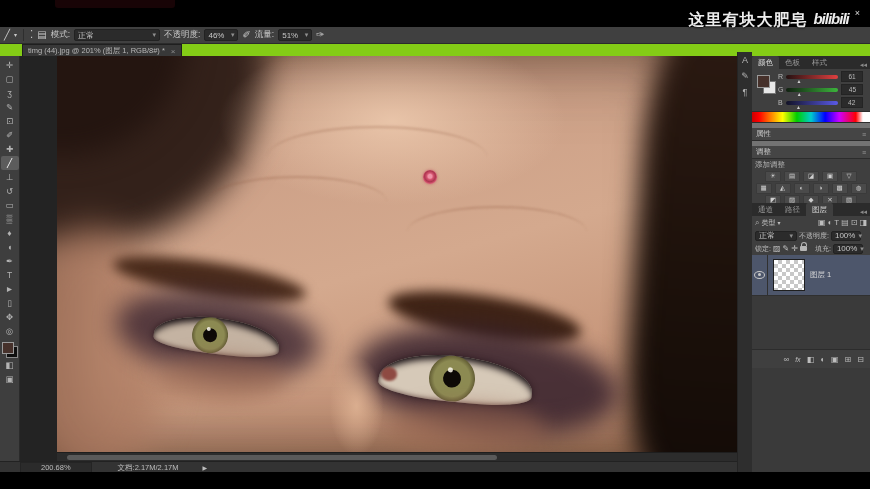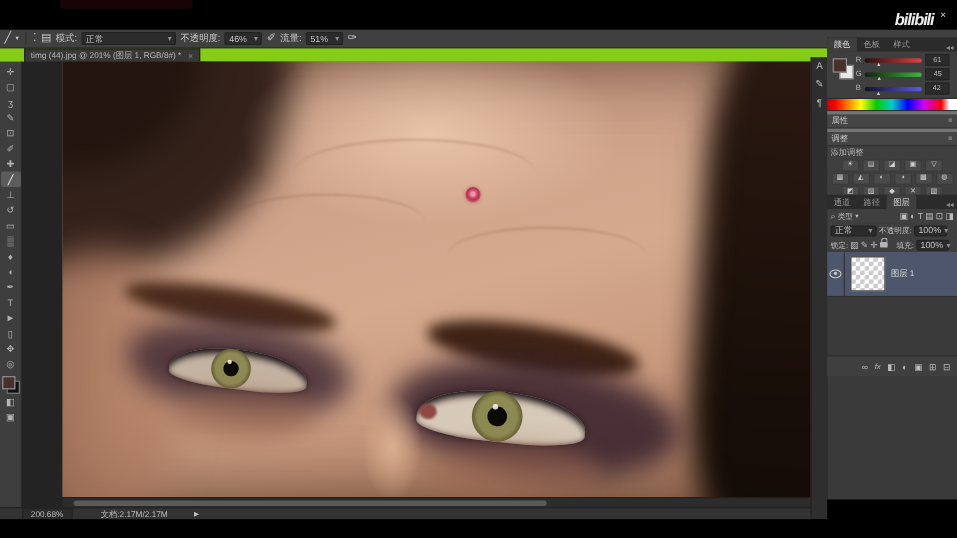--- a/index.html
+++ b/index.html
@@ -54,40 +54,40 @@
   .caruncle{position:absolute;border-radius:50%;background:#8e4a42;filter:blur(1px);}
   .under{position:absolute;border-radius:50%;filter:blur(10px);background:#9c6952;opacity:.55;}
   .bridge-hi{left:272px;top:300px;width:55px;height:100px;background:radial-gradient(ellipse,rgba(226,182,150,.8),rgba(226,182,150,0) 70%);}
   .brushdot{left:366px;top:114px;width:14px;height:14px;border-radius:50%;
     background:radial-gradient(circle at 50% 45%,#ef93a7 0 18%,#d4536f 32%,#ad3650 52%,#d4536f 68%,rgba(212,83,111,.35) 100%);
     box-shadow:0 0 3px rgba(180,50,80,.6);}
   .hscroll{left:37px;top:396px;width:680px;height:9px;background:#2c2c2c;border-top:1px solid #1e1e1e;}
   .hthumb{left:10px;top:2px;width:430px;height:5px;background:#5a5a5a;border-radius:3px;}
   .statusbar{left:0;top:461px;width:737px;height:11px;background:#333;border-top:1px solid #222;
     display:flex;align-items:center;color:#bdbdbd;font-size:7.5px;}
-  .zoomfield{margin-left:20px;background:#2b2b2b;border:1px solid #242424;padding:0 7px;height:9px;display:flex;align-items:center;}
+  .zoomfield{margin-left:20px;background:#2b2b2b;border:1px solid #242424;padding:0 20px;height:9px;display:flex;align-items:center;}
   
   .collapsestrip{left:737px;top:52px;width:15px;height:420px;background:#2e2e2e;border-left:1px solid #242424;
     display:flex;flex-direction:column;align-items:center;padding-top:3px;box-sizing:border-box;gap:6px;color:#b5b5b5;font-size:9px;}
-  .rpanel{left:752px;top:34px;width:118px;height:420px;background:#3a3a3a;display:flex;flex-direction:column;}
+  .rpanel{left:752px;top:56px;width:118px;height:420px;background:#3a3a3a;display:flex;flex-direction:column;}
   .ptabs{height:13px;background:#2b2b2b;display:flex;align-items:flex-end;color:#9a9a9a;font-size:7.5px;}
   .ptab{padding:1px 6px;height:11px;line-height:11px;}
   .ptab.on{background:#3f3f3f;color:#ddd;border-radius:2px 2px 0 0;}
   .ptabs .collapse{margin-left:auto;margin-right:3px;color:#8a8a8a;font-size:7px;}
   .colorbody{height:42px;position:relative;background:#3f3f3f;}
   .cswf{position:absolute;left:5px;top:6px;width:11px;height:11px;background:#46312b;border:1px solid #999;z-index:2;}
   .cswb{position:absolute;left:11px;top:12px;width:11px;height:11px;background:#e8e8e8;border:1px solid #777;}
   .chrow{position:absolute;left:26px;height:11px;display:flex;align-items:center;gap:3px;color:#b9b9b9;font-size:7px;}
   .track{width:52px;height:4px;border-radius:2px;position:relative;}
   .thumbmk{position:absolute;left:20%;top:4px;color:#cfcfcf;font-size:5px;line-height:5px;}
   .cval{width:20px;height:9px;background:#2b2b2b;border:1px solid #242424;color:#bbb;font-size:6.5px;
     display:flex;align-items:center;justify-content:center;}
   .spectrum{height:10px;background:linear-gradient(90deg,#c00 0%,#f00 6%,#ff8000 16%,#ff0 26%,#0c0 38%,#0cc 50%,#00f 62%,#c0f 74%,#f00 88%,#fff 94%,#fff 100%);
     border-top:1px solid #2d2d2d;border-bottom:1px solid #2d2d2d;}
-  .phead{height:12px;background:#454545;border-top:3px solid #737373;border-bottom:1px solid #2c2c2c;
+  .phead{height:12px;background:#454545;border-top:5px solid #737373;border-bottom:1px solid #2c2c2c;
     color:#ccc;font-size:7.5px;display:flex;align-items:center;padding:0 4px;justify-content:space-between;}
   .phead .m{color:#9a9a9a;font-size:7px;}
   .propbody{height:133px;background:#383838;position:relative;color:#b5b5b5;font-size:7.5px;}
   .propbody .well{position:absolute;left:2px;top:14px;right:2px;bottom:2px;background:#343434;border:1px solid #2d2d2d;}
   .propbody .sb{position:absolute;right:3px;top:16px;width:3px;height:110px;background:#454545;border-radius:2px;}
   .adjbody{height:44px;background:#3f3f3f;color:#b5b5b5;font-size:7.5px;padding:1px 3px;box-sizing:border-box;}
   .adjrow{display:flex;justify-content:center;gap:3px;margin-top:1px;}
   .adjico{width:14px;height:9px;background:#4a4a4a;border:1px solid #3a3a3a;border-radius:1px;color:#cfcfcf;
     font-size:6.5px;line-height:8px;text-align:center;}
   .lfilter{height:13px;background:#3f3f3f;display:flex;align-items:center;gap:2px;padding:0 3px;color:#bdbdbd;font-size:7px;}
@@ -369,18 +369,19 @@
       <span class="icobtn" style="font-size:7px;font-style:italic;">fx</span>
       <span class="icobtn">◧</span>
       <span class="icobtn">◐</span>
       <span class="icobtn">▣</span>
       <span class="icobtn">⊞</span>
       <span class="icobtn">⊟</span>
     </div>
   </div>
 
   <div class="r wm">
+    <span class="wmtext">这里有块大肥皂</span>
     <span class="wmlogo">bilibili</span>
     <span class="wmx">×</span>
   </div>
 
   <div class="r blackbar-b"></div>
 </div>
 
 </body></html>

